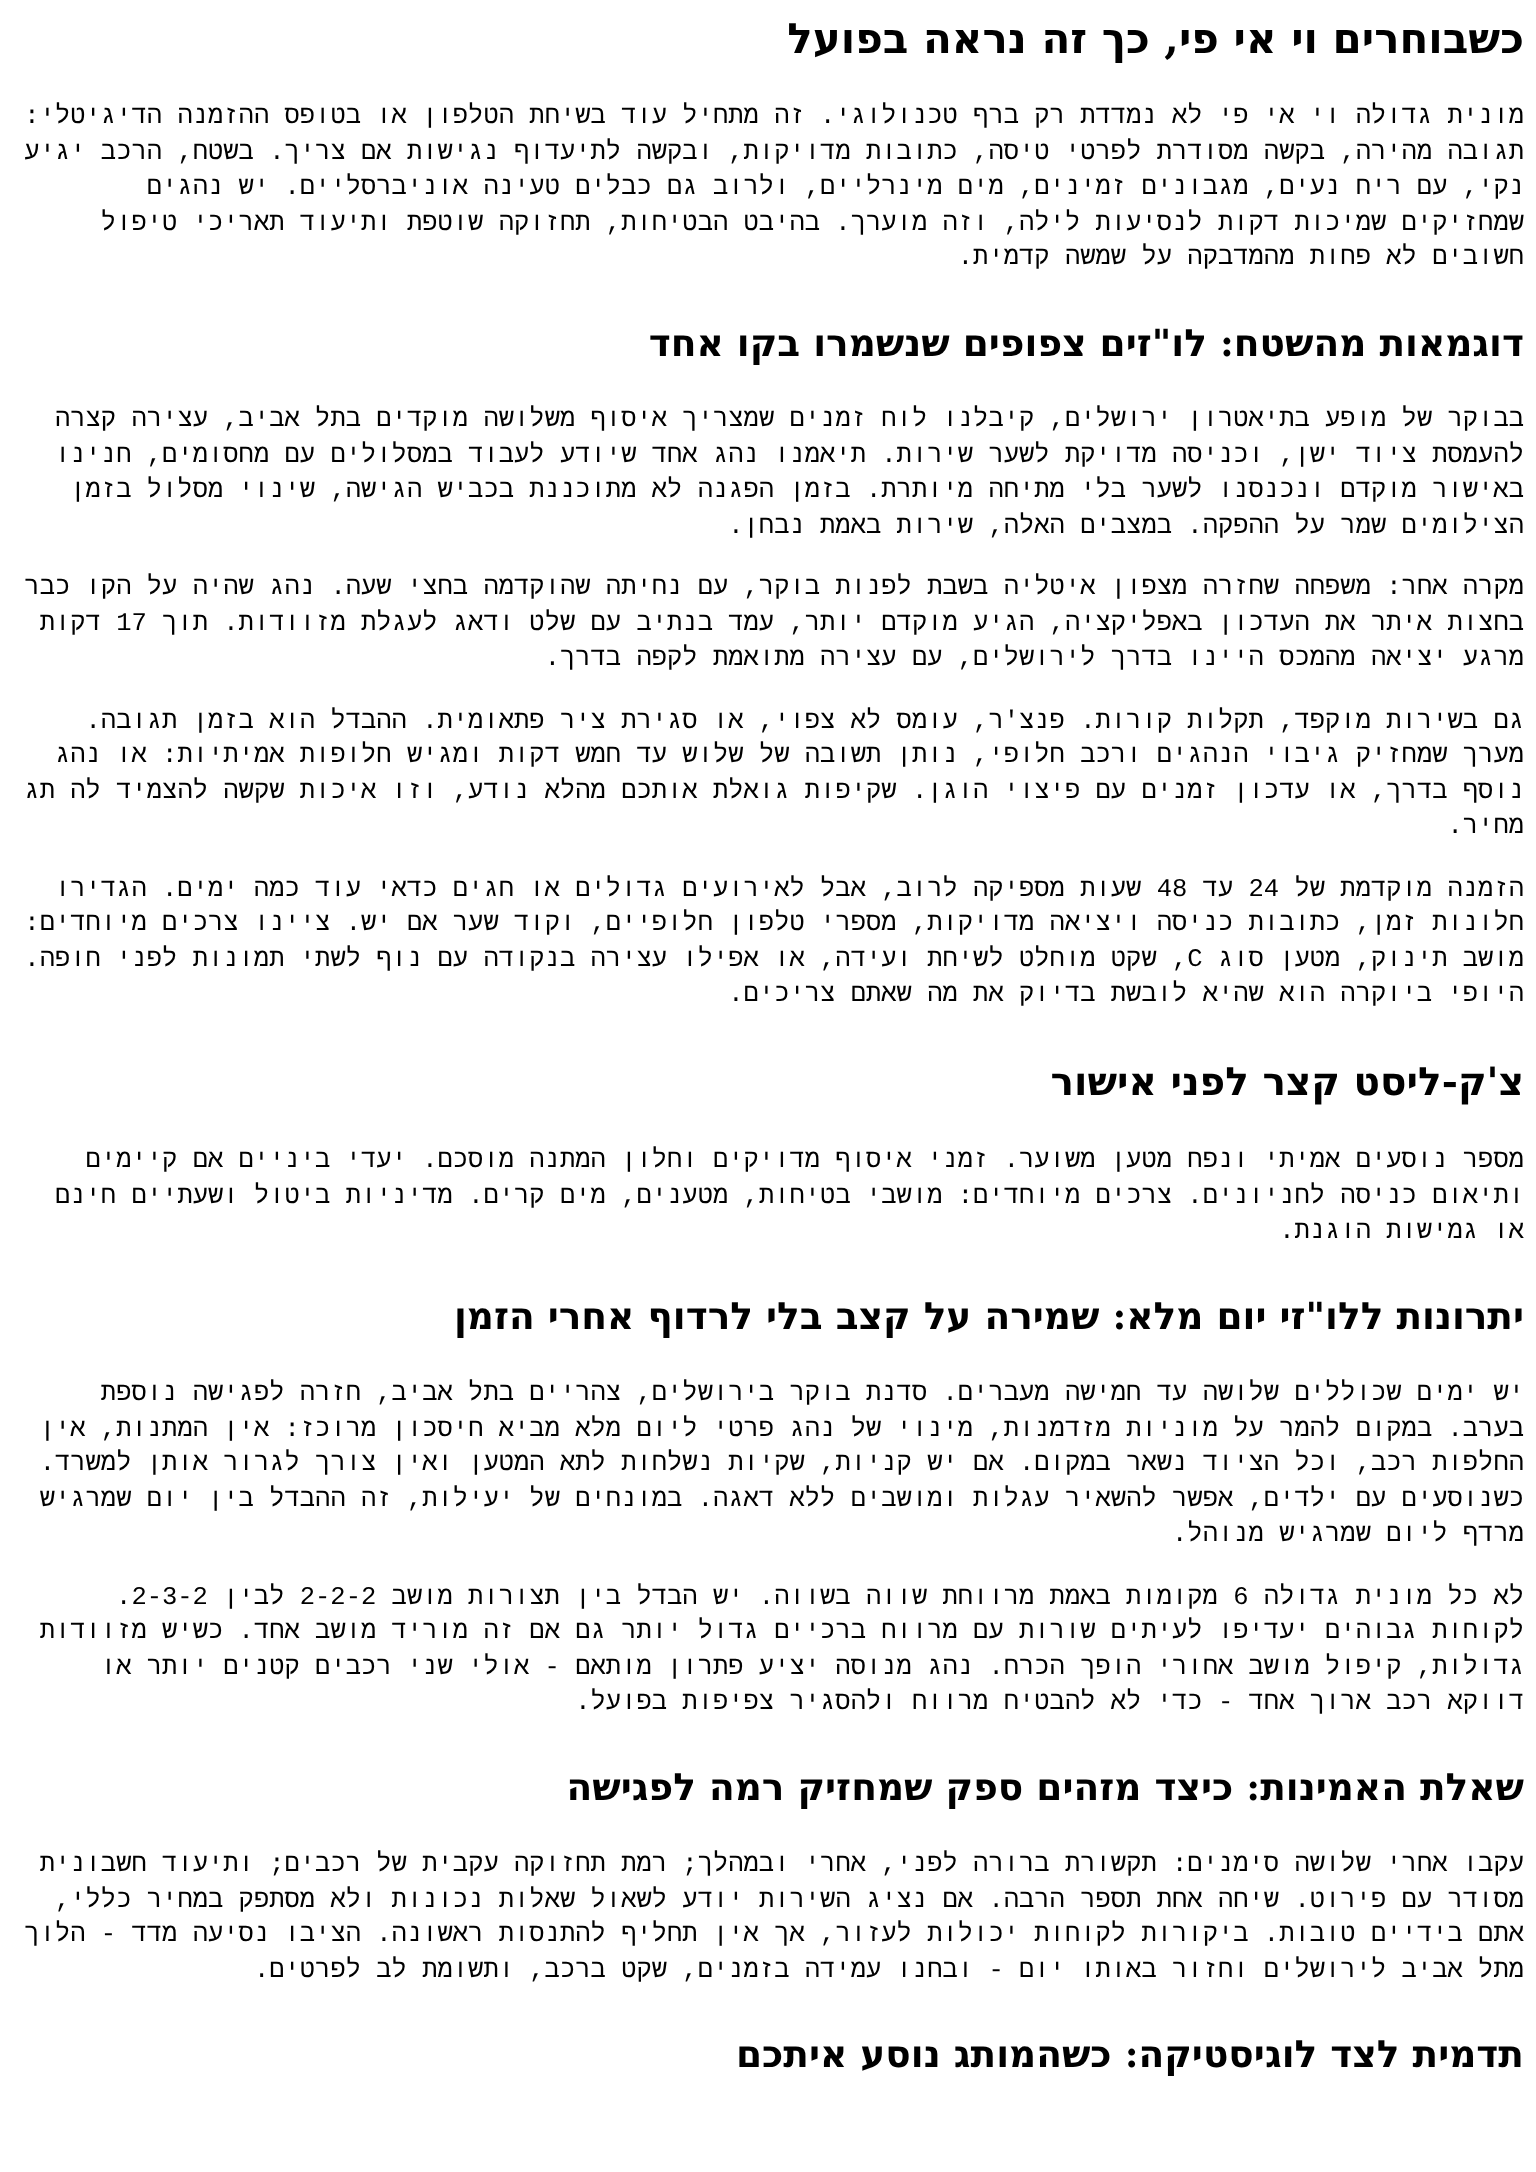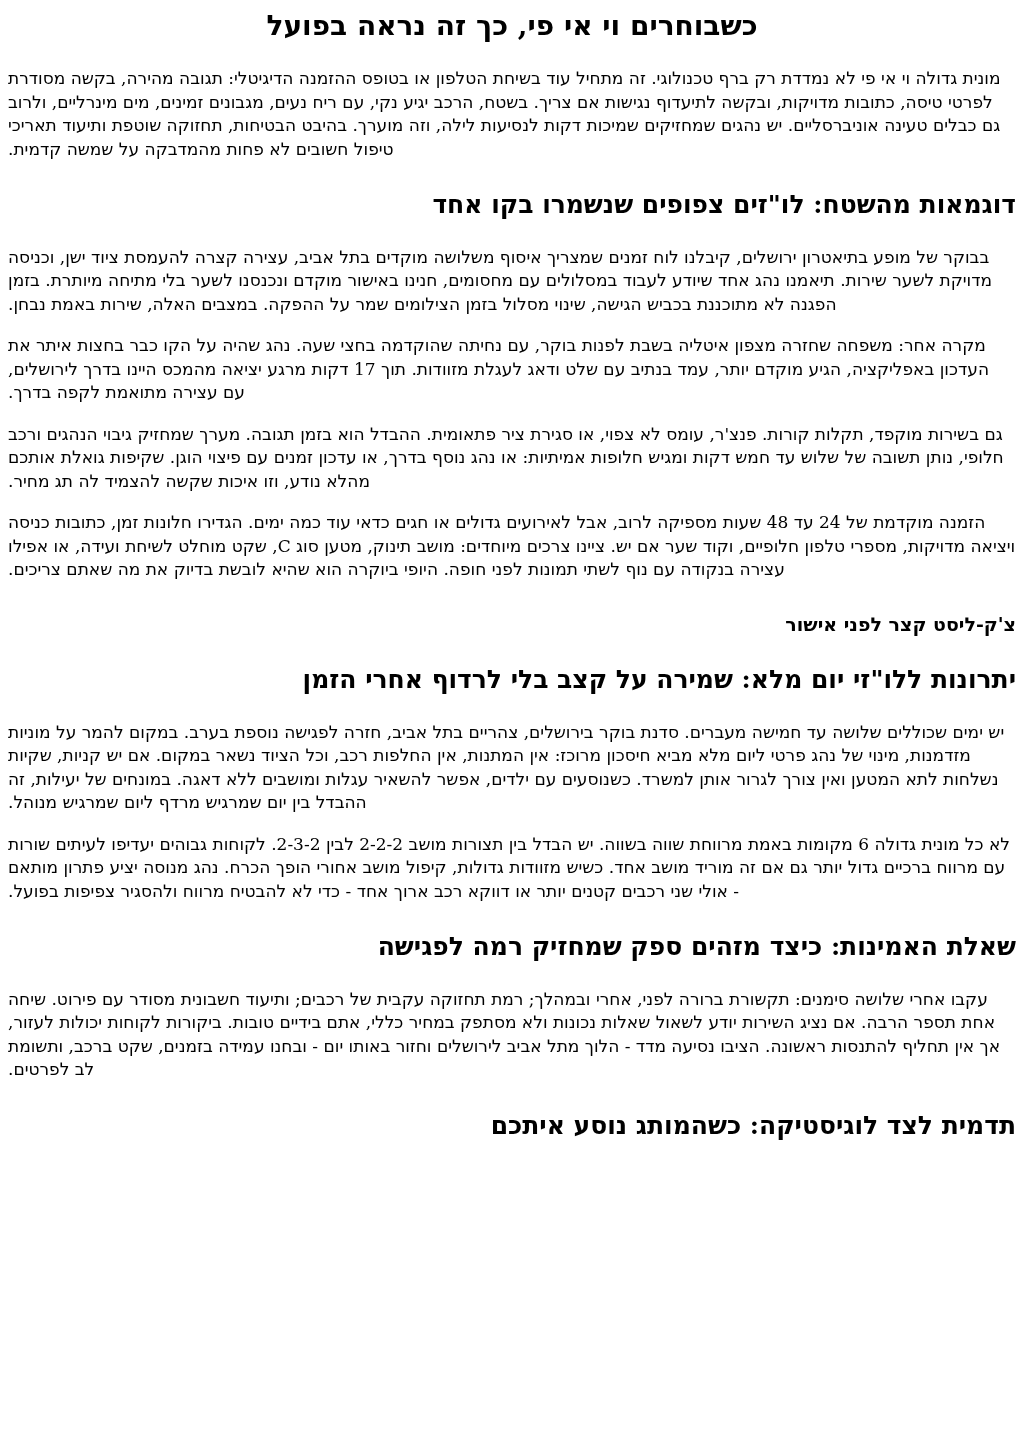--- a/index.html
+++ b/index.html
@@ -12,63 +12,65 @@
     width: 1024px;
   }
   .page {
     direction: rtl;
     padding: 4px 8px 60px 8px;
     font-family: "DejaVu Serif", "DejaVu Sans", serif;
   }
   h1.doc-title {
     font-size: 28px;
     font-weight: bold;
-    text-align: center;
+    text-align: right;
     margin: 4px 0 24px 0;
     line-height: 1.25;
   }
   h2.section-heading {
     font-size: 25px;
     font-weight: bold;
     text-align: right;
     margin: 28px 0 24px 0;
     line-height: 1.3;
   }
   h3.subsection-heading {
-    font-size: 19px;
+    font-size: 26px;
     font-weight: bold;
     text-align: right;
     margin: 30px 0 24px 0;
     line-height: 1.3;
   }
   p.body-text {
     font-size: 17px;
     line-height: 23.5px;
-    text-align: left;
+    text-align: right;
     margin: 0 0 18px 0;
+    font-family: Liberation Mono, monospace;
   }
 </style>
 </head>
 <body>
 
 <div class="page">
 
   <h1 class="doc-title">כשבוחרים וי אי פי, כך זה נראה בפועל</h1>
 
   <p class="body-text">מונית גדולה וי אי פי לא נמדדת רק ברף טכנולוגי. זה מתחיל עוד בשיחת הטלפון או בטופס ההזמנה הדיגיטלי: תגובה מהירה, בקשה מסודרת לפרטי טיסה, כתובות מדויקות, ובקשה לתיעדוף נגישות אם צריך. בשטח, הרכב יגיע נקי, עם ריח נעים, מגבונים זמינים, מים מינרליים, ולרוב גם כבלים טעינה אוניברסליים. יש נהגים שמחזיקים שמיכות דקות לנסיעות לילה, וזה מוערך. בהיבט הבטיחות, תחזוקה שוטפת ותיעוד תאריכי טיפול חשובים לא פחות מהמדבקה על שמשה קדמית.</p>
 
   <h2 class="section-heading">דוגמאות מהשטח: לו"זים צפופים שנשמרו בקו אחד</h2>
   <p class="body-text">בבוקר של מופע בתיאטרון ירושלים, קיבלנו לוח זמנים שמצריך איסוף משלושה מוקדים בתל אביב, עצירה קצרה להעמסת ציוד ישן, וכניסה מדויקת לשער שירות. תיאמנו נהג אחד שיודע לעבוד במסלולים עם מחסומים, חנינו באישור מוקדם ונכנסנו לשער בלי מתיחה מיותרת. בזמן הפגנה לא מתוכננת בכביש הגישה, שינוי מסלול בזמן הצילומים שמר על ההפקה. במצבים האלה, שירות באמת נבחן.</p>
   <p class="body-text">מקרה אחר: משפחה שחזרה מצפון איטליה בשבת לפנות בוקר, עם נחיתה שהוקדמה בחצי שעה. נהג שהיה על הקו כבר בחצות איתר את העדכון באפליקציה, הגיע מוקדם יותר, עמד בנתיב עם שלט ודאג לעגלת מזוודות. תוך 17 דקות מרגע יציאה מהמכס היינו בדרך לירושלים, עם עצירה מתואמת לקפה בדרך.</p>
 
   <p class="body-text">גם בשירות מוקפד, תקלות קורות. פנצ'ר, עומס לא צפוי, או סגירת ציר פתאומית. ההבדל הוא בזמן תגובה. מערך שמחזיק גיבוי הנהגים ורכב חלופי, נותן תשובה של שלוש עד חמש דקות ומגיש חלופות אמיתיות: או נהג נוסף בדרך, או עדכון זמנים עם פיצוי הוגן. שקיפות גואלת אותכם מהלא נודע, וזו איכות שקשה להצמיד לה תג מחיר.</p>
 
   <p class="body-text">הזמנה מוקדמת של 24 עד 48 שעות מספיקה לרוב, אבל לאירועים גדולים או חגים כדאי עוד כמה ימים. הגדירו חלונות זמן, כתובות כניסה ויציאה מדויקות, מספרי טלפון חלופיים, וקוד שער אם יש. ציינו צרכים מיוחדים: מושב תינוק, מטען סוג C, שקט מוחלט לשיחת ועידה, או אפילו עצירה בנקודה עם נוף לשתי תמונות לפני חופה. היופי ביוקרה הוא שהיא לובשת בדיוק את מה שאתם צריכים.</p>
 
   <h3 class="subsection-heading">צ'ק-ליסט קצר לפני אישור</h3>
+  <p class="body-text">מספר נוסעים אמיתי ונפח מטען משוער. זמני איסוף מדויקים וחלון המתנה מוסכם. יעדי ביניים אם קיימים ותיאום כניסה לחניונים. צרכים מיוחדים: מושבי בטיחות, מטענים, מים קרים. מדיניות ביטול ושעתיים חינם או גמישות הוגנת.</p>
 
   <h2 class="section-heading">יתרונות ללו"זי יום מלא: שמירה על קצב בלי לרדוף אחרי הזמן</h2>
   <p class="body-text">יש ימים שכוללים שלושה עד חמישה מעברים. סדנת בוקר בירושלים, צהריים בתל אביב, חזרה לפגישה נוספת בערב. במקום להמר על מוניות מזדמנות, מינוי של נהג פרטי ליום מלא מביא חיסכון מרוכז: אין המתנות, אין החלפות רכב, וכל הציוד נשאר במקום. אם יש קניות, שקיות נשלחות לתא המטען ואין צורך לגרור אותן למשרד. כשנוסעים עם ילדים, אפשר להשאיר עגלות ומושבים ללא דאגה. במונחים של יעילות, זה ההבדל בין יום שמרגיש מרדף ליום שמרגיש מנוהל.</p>
 
   <p class="body-text">לא כל מונית גדולה 6 מקומות באמת מרווחת שווה בשווה. יש הבדל בין תצורות מושב 2-2-2 לבין 2-3-2. לקוחות גבוהים יעדיפו לעיתים שורות עם מרווח ברכיים גדול יותר גם אם זה מוריד מושב אחד. כשיש מזוודות גדולות, קיפול מושב אחורי הופך הכרח. נהג מנוסה יציע פתרון מותאם - אולי שני רכבים קטנים יותר או דווקא רכב ארוך אחד - כדי לא להבטיח מרווח ולהסגיר צפיפות בפועל.</p>
 
   <h2 class="section-heading">שאלת האמינות: כיצד מזהים ספק שמחזיק רמה לפגישה</h2>
   <p class="body-text">עקבו אחרי שלושה סימנים: תקשורת ברורה לפני, אחרי ובמהלך; רמת תחזוקה עקבית של רכבים; ותיעוד חשבונית מסודר עם פירוט. שיחה אחת תספר הרבה. אם נציג השירות יודע לשאול שאלות נכונות ולא מסתפק במחיר כללי, אתם בידיים טובות. ביקורות לקוחות יכולות לעזור, אך אין תחליף להתנסות ראשונה. הציבו נסיעה מדד - הלוך מתל אביב לירושלים וחזור באותו יום - ובחנו עמידה בזמנים, שקט ברכב, ותשומת לב לפרטים.</p>
 
   <h2 class="section-heading">תדמית לצד לוגיסטיקה: כשהמותג נוסע איתכם</h2>

